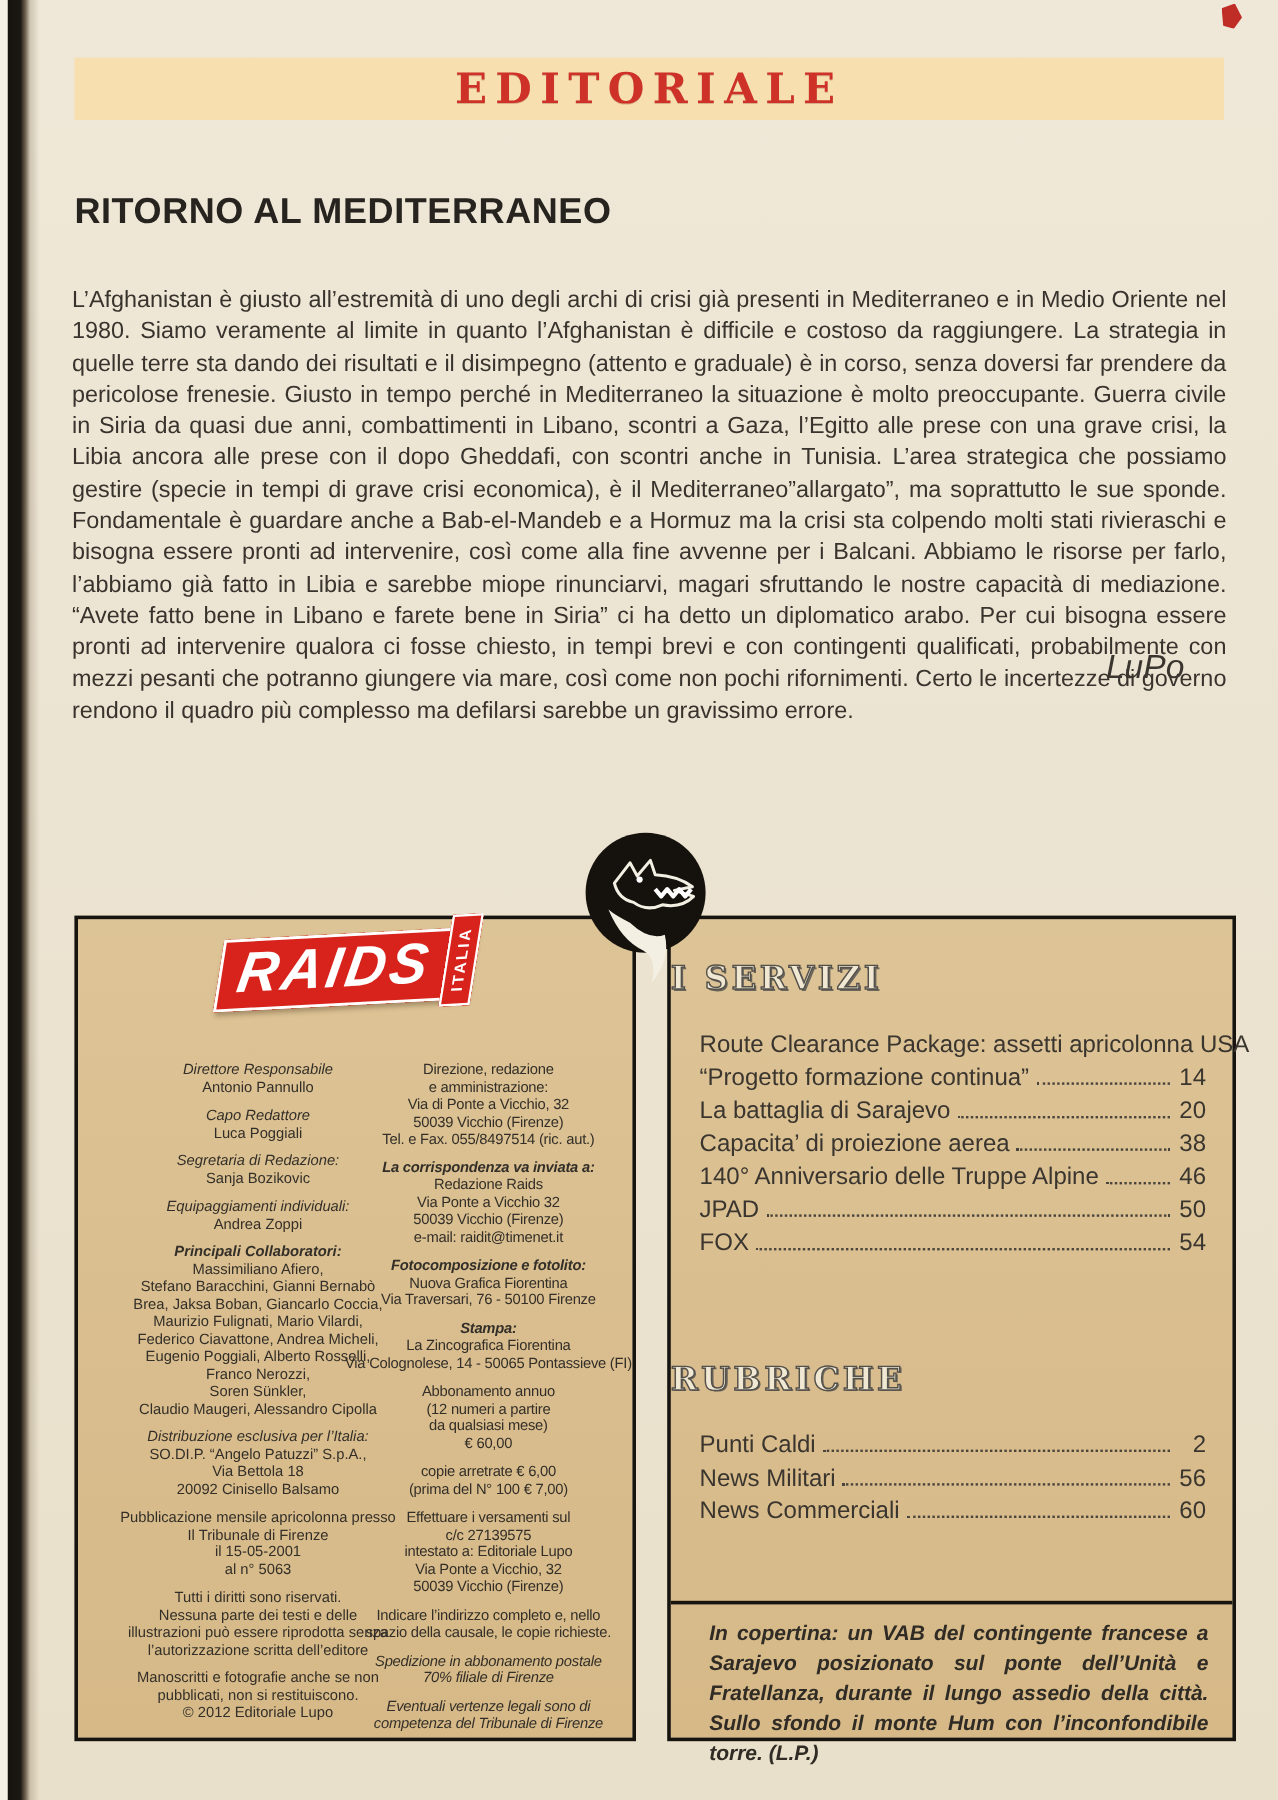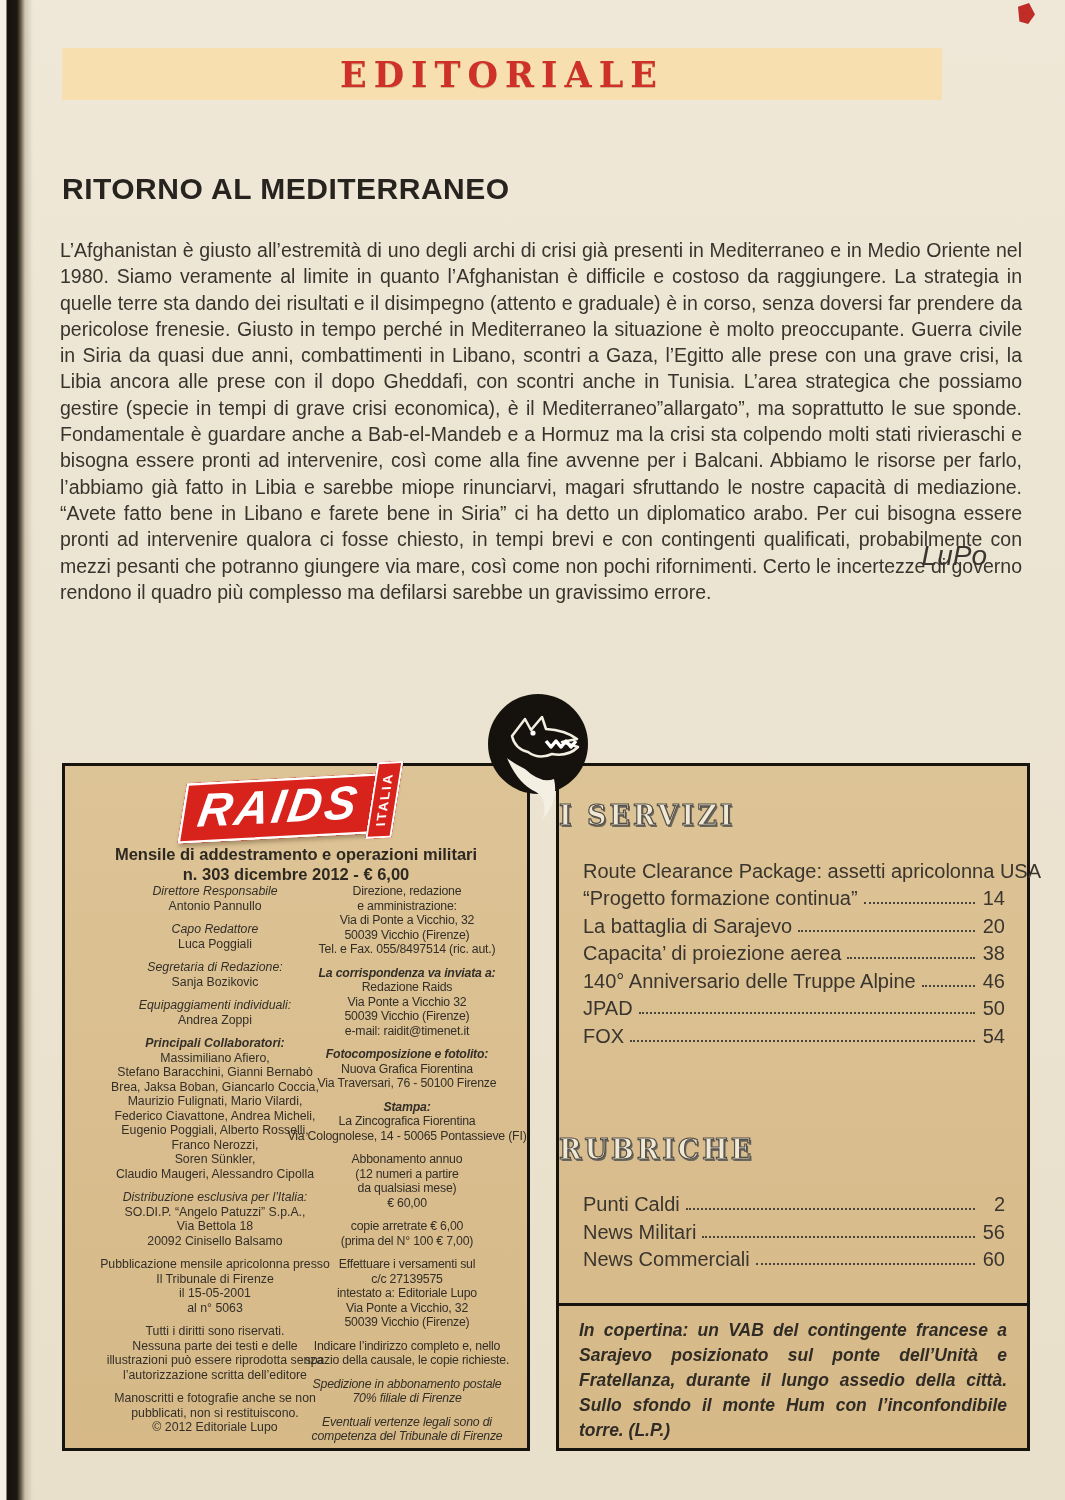--- a/index.html
+++ b/index.html
@@ -12,29 +12,29 @@
   .scan-edge{
     position:absolute; left:0; top:0; bottom:0; width:34px; z-index:5;
     background:linear-gradient(90deg,#f5f1e6 0px,#f5f1e6 6px,#16130f 7px,#1b1712 17px,#6b5f4c 21px,rgba(120,105,80,.28) 25px,rgba(0,0,0,0) 33px);
   }
   .corner-mark{
     position:absolute; right:30px; top:3px; width:17px; height:21px; background:#bf2d26; z-index:4;
     clip-path:polygon(0 18%,65% 0,100% 55%,60% 100%,8% 88%);
   }
   
   .band{
-    position:absolute; left:62px; top:48px; width:880px; height:52px;
+    position:absolute; left:62px; top:48px; width:958px; height:52px;
     background:#f7dfb0; display:flex; align-items:center; justify-content:center;
   }
   .band-title{
     font-family:"DejaVu Serif", serif; font-weight:bold; font-size:35px;
     letter-spacing:7px; color:#cd3127; text-shadow:0 1px 0 rgba(120,30,20,.25);
   }
   .headline{
-    position:absolute; left:62px; top:172px; font-size:30px; font-weight:bold;
+    position:absolute; left:62px; top:160px; font-size:30px; font-weight:bold;
     color:#272420; letter-spacing:.5px;
   }
   .body-text{
     position:absolute; left:60px; top:237px; width:962px;
     font-size:19.5px; line-height:26.3px; text-align:justify; color:#38342d;
   }
   .signature{
     position:absolute; right:78px; top:540px; font-style:italic; font-size:28px; color:#3a362f;
   }
   
@@ -84,22 +84,22 @@
     -webkit-text-stroke:1.2px #54504a; text-shadow:1.5px 1.5px 0 #6b665c;
   }
   .stencil-services{ margin-top:34px; }
   .stencil-rubrics{ margin-top:86px; }
   .toc{ margin:24px 22px 0 24px; }
   .toc-row{ display:flex; align-items:flex-end; height:27.5px; font-size:20px; color:#3a352e; }
   .toc-label{ white-space:nowrap; }
   .toc-dots{ flex:1; border-bottom:2.5px dotted #49443c; margin:0 2px 6px 6px; }
   .toc-page{ min-width:28px; text-align:right; }
   .cover-note{
-    position:absolute; left:0; right:0; bottom:0; height:145px; box-sizing:border-box;
-    border-top:3px solid #171410; padding:12px 20px 0 20px;
+    position:absolute; left:0; right:0; bottom:0; height:114px; box-sizing:border-box;
+    border-top:3px solid #171410; padding:12px 20px 0 32px;
     font-weight:bold; font-style:italic; font-size:17.5px; line-height:25px;
     text-align:justify; color:#302c25;
   }
 </style>
 </head>
 <body>
 
 <div class="page">
   <div class="scan-edge"></div>
   <div class="corner-mark"></div>
@@ -121,24 +121,20 @@
     <path d="M64 49 l5 6 5-6 5 6 5-6 5 6 5-6" stroke="#ffffff" fill="none" stroke-width="3.5" stroke-linejoin="round"></path>
     <circle cx="51" cy="41" r="2.6" fill="#ffffff"></circle>
   </svg>
 
   <div class="panel panel-left">
     <div class="logo-wrap">
       <div class="raids-logo">
         <span class="raids-text">RAIDS</span>
         <span class="italia-tab">ITALIA</span>
       </div>
-    </div>
-    <div class="tagline">
-      <div>Mensile di addestramento e operazioni militari</div>
-      <div>n. 303 dicembre 2012 - € 6,00</div>
     </div>
     <div class="mast-col mast-col-left">
         <div class="mast-block">
           <div class="mast-line st-i">Direttore Responsabile</div>
           <div class="mast-line st-b">Antonio Pannullo</div>
         </div>
         <div class="mast-block">
           <div class="mast-line st-i">Capo Redattore</div>
           <div class="mast-line st-b">Luca Poggiali</div>
         </div>

